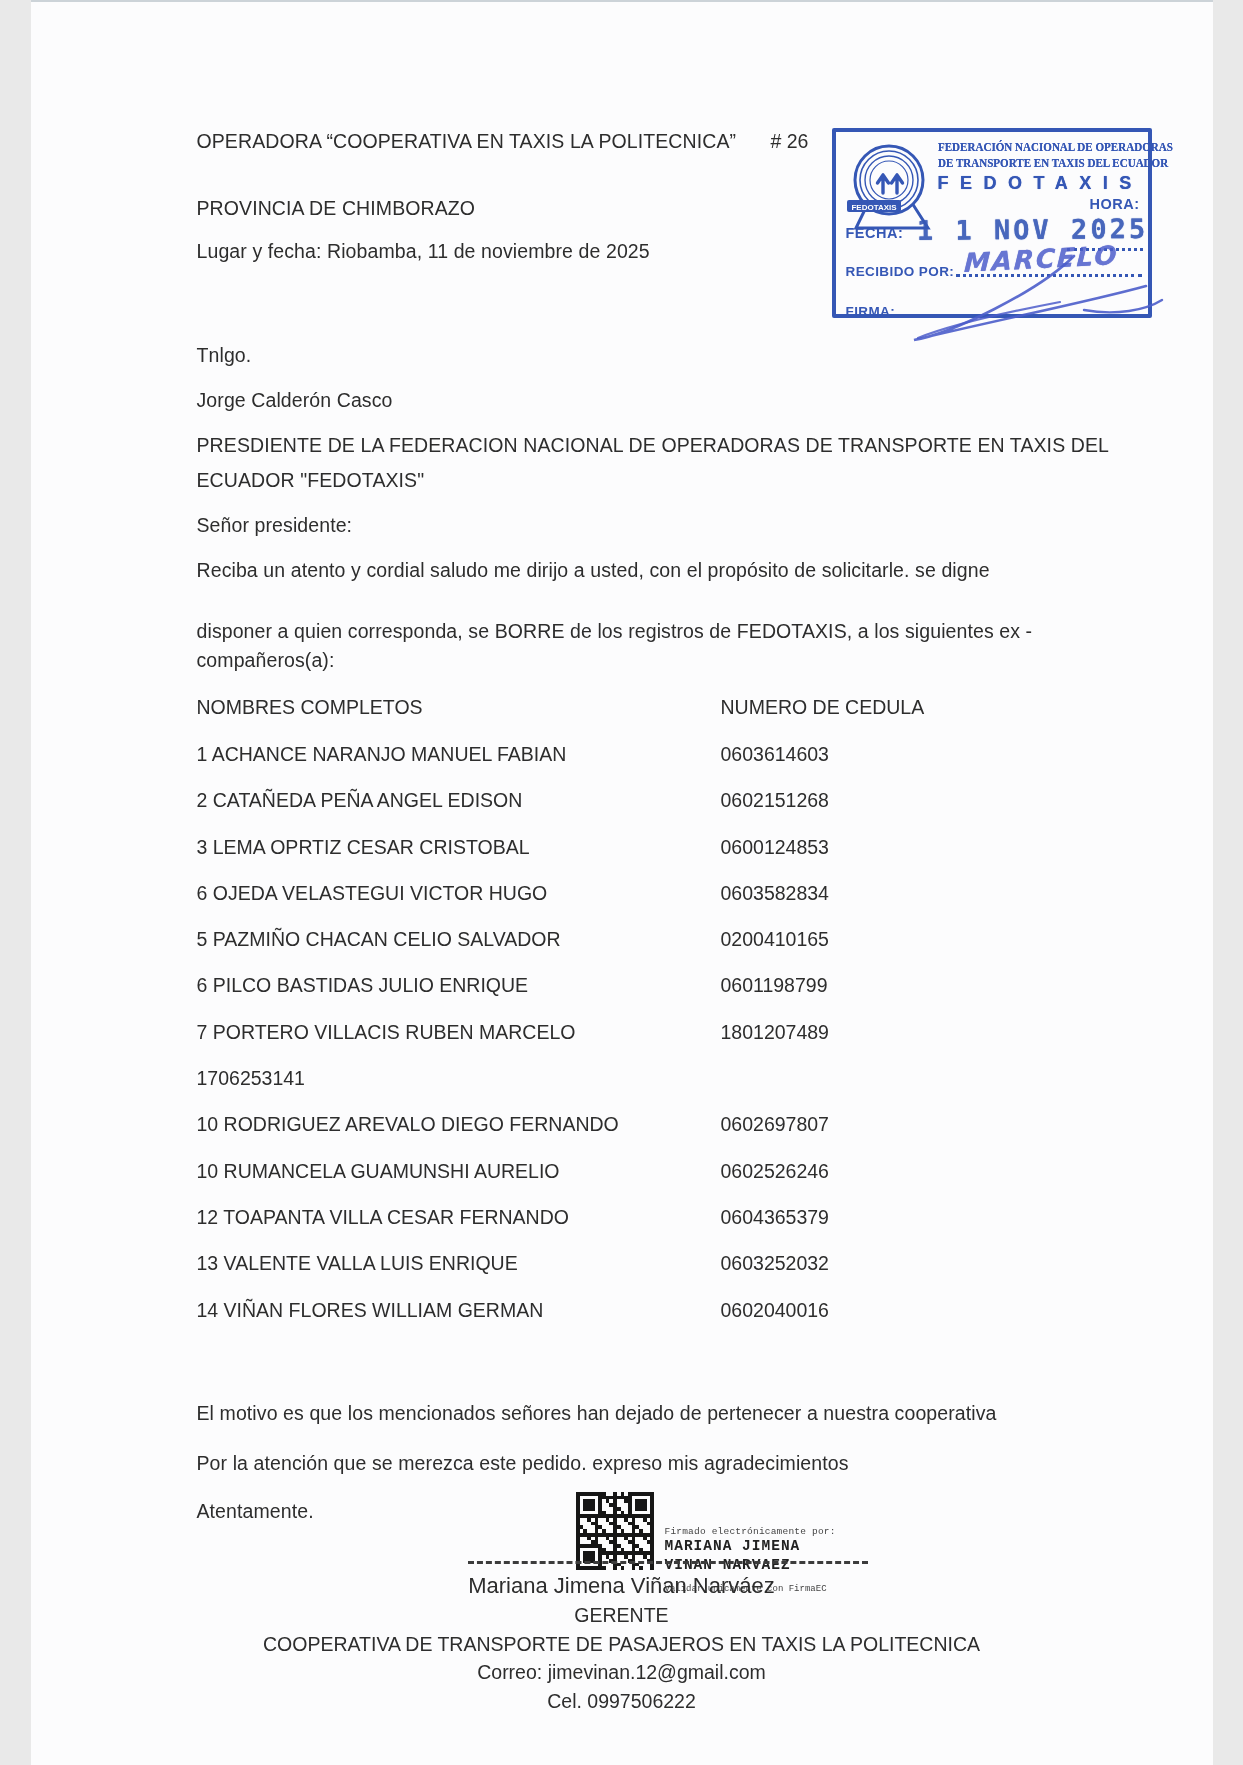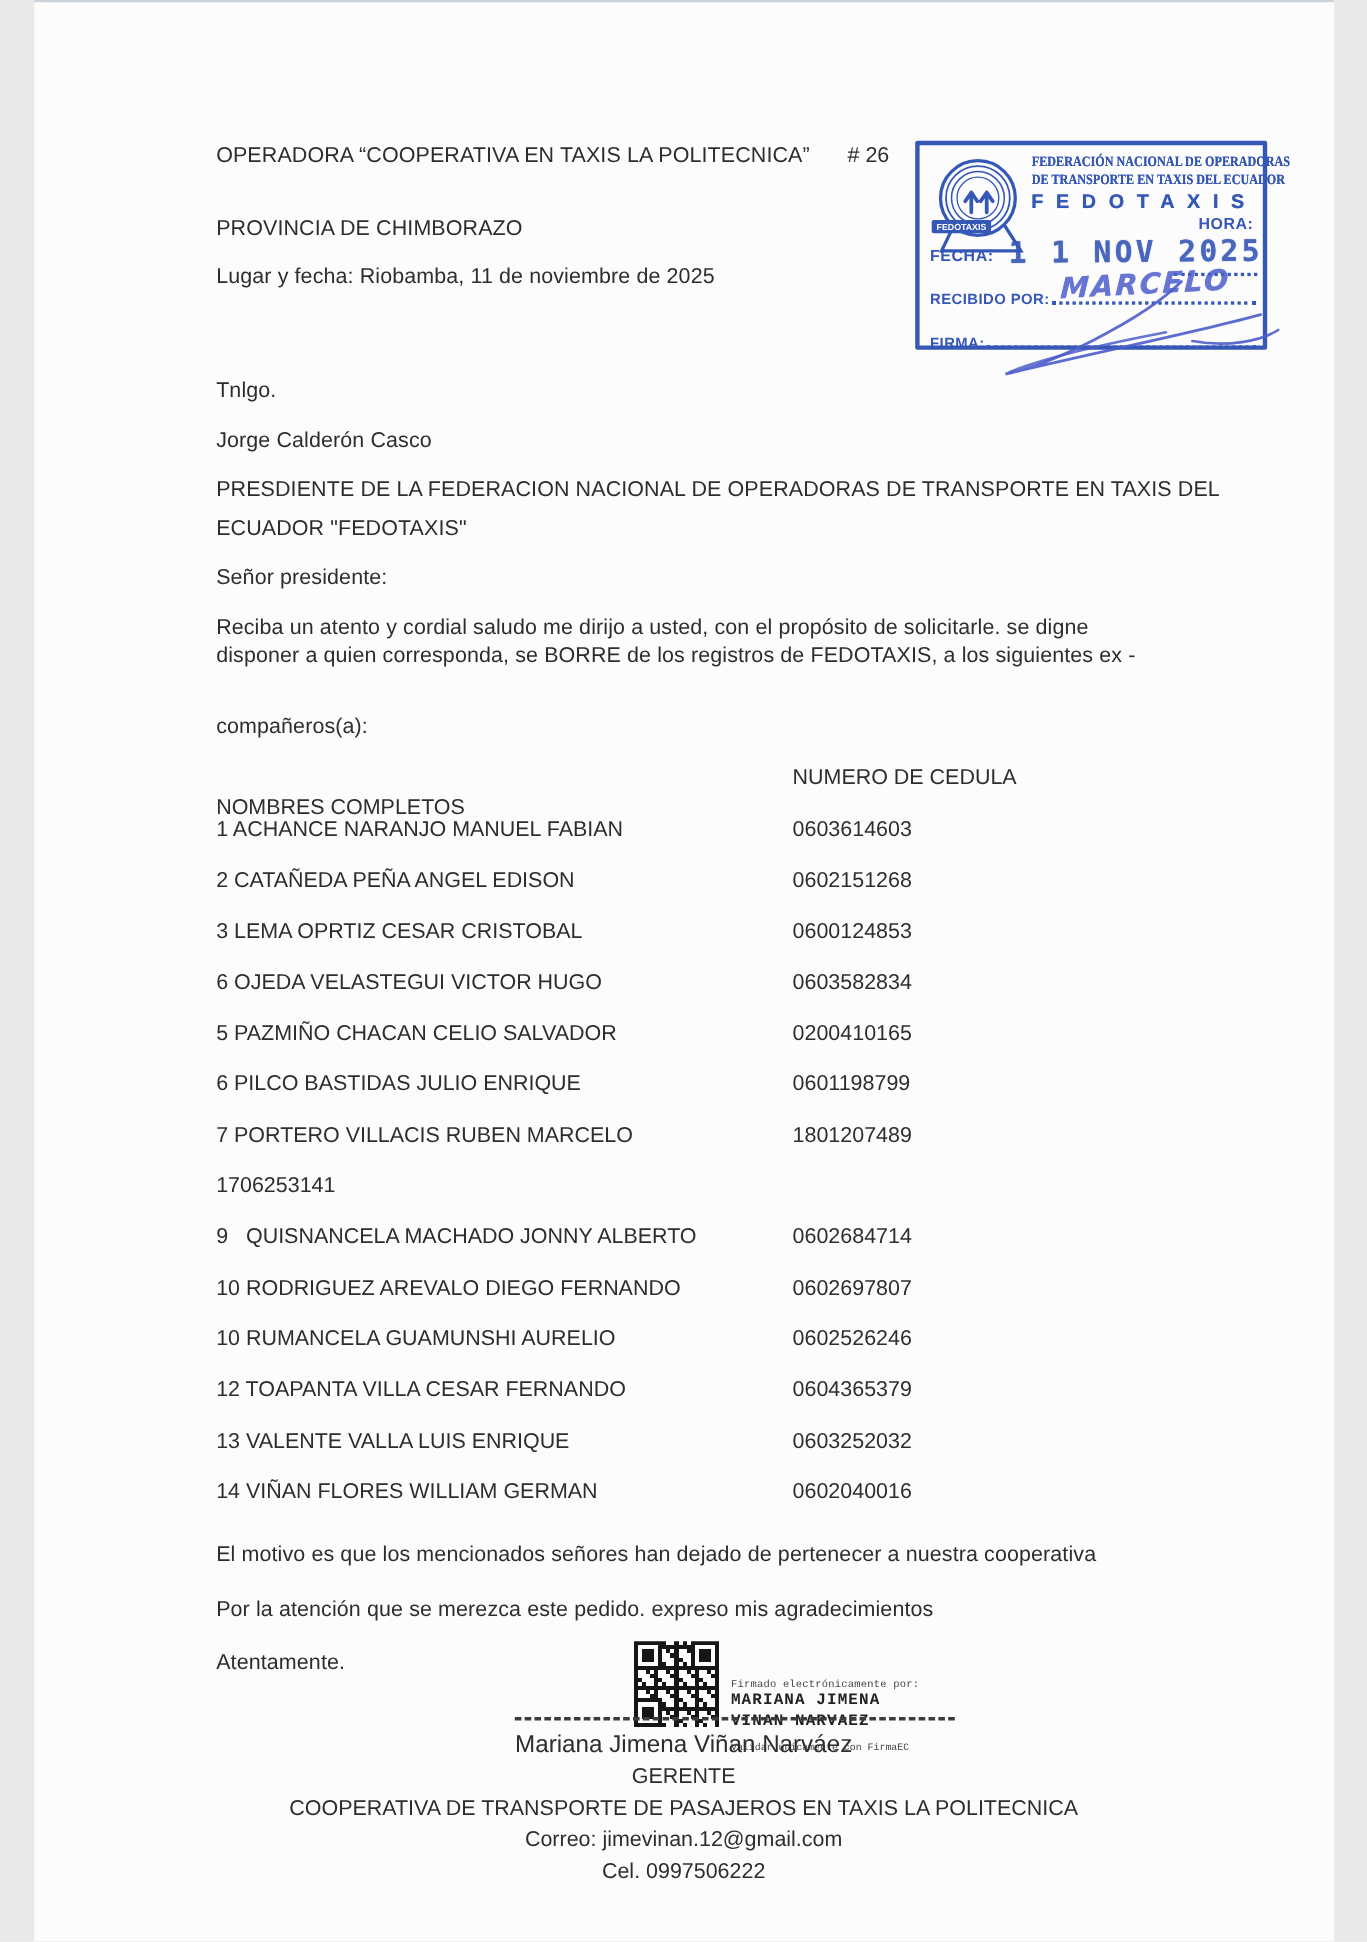--- a/index.html
+++ b/index.html
@@ -51,21 +51,21 @@
     position:absolute; left:118px; top:-20px;
     font-family:"DejaVu Sans", sans-serif; font-style:italic; font-weight:bold;
     font-size:26px; letter-spacing:2px; color:var(--pen) !important;
     transform:rotate(-3deg) skewX(-6deg); opacity:.85; white-space:nowrap;
     text-shadow:0 0 .8px var(--pen);
   }
   .sig-svg{position:absolute; left:52px; top:118px; overflow:visible;}
 
   
   .thead{position:absolute; left:166px; top:696px; width:900px; display:flex; font-size:19.5px;}
-  .thead .c1{width:524px;margin-top:27px;}
+  .thead .c1{width:524px;}
   .rows{position:absolute; left:166px; top:743px; width:920px;}
   .nrow{display:flex; height:46.3px; align-items:flex-start; font-size:19.5px;}
   .ncell{width:524px; white-space:pre-wrap;}
   .ccell{white-space:pre;}
 
   
   .qr{position:absolute; left:545px; top:1492px; width:78px; height:78px;}
   .esig{position:absolute; left:634px; top:1494px; font-family:"Liberation Mono", monospace; color:#222;}
   .esig-small{font-size:9.5px; color:#444; letter-spacing:.2px;margin-top:32px;}
   .esig-name{font-size:14.5px; font-weight:bold; line-height:19px; letter-spacing:1px;}
@@ -125,21 +125,21 @@
     </svg>
   </div>
 
   <div class="tline" style="top:344px">Tnlgo.</div>
   <div class="tline" style="top:389px">Jorge Calderón Casco</div>
   <div class="tline" style="top:434px">PRESDIENTE DE LA FEDERACION NACIONAL DE OPERADORAS DE TRANSPORTE EN TAXIS DEL</div>
   <div class="tline" style="top:469px">ECUADOR "FEDOTAXIS"</div>
   <div class="tline" style="top:514px">Señor presidente:</div>
 
   <div class="tline" style="top:559px">Reciba un atento y cordial saludo me dirijo a usted, con el propósito de solicitarle. se digne</div>
-  <div class="tline" style="top:585px">disponer a quien corresponda, se BORRE de los registros de FEDOTAXIS, a los siguientes ex -</div>
+  <div class="tline" style="top:620px">disponer a quien corresponda, se BORRE de los registros de FEDOTAXIS, a los siguientes ex -</div>
   <div class="tline" style="top:649px">compañeros(a):</div>
 
   <div class="thead">
     <span class="c1">NOMBRES COMPLETOS</span>
     <span>NUMERO DE CEDULA</span>
   </div>
   <div class="rows">
 
       <div class="nrow">
         <span class="ncell">1 ACHANCE NARANJO MANUEL FABIAN</span>
@@ -173,24 +173,20 @@
 
       <div class="nrow">
         <span class="ncell">7 PORTERO VILLACIS RUBEN MARCELO</span>
         <span class="ccell">1801207489</span>
       </div>
 
       <div class="nrow">
         <span class="ccell">1706253141</span>
       </div>
 
-      <div class="nrow">
-        <span class="ncell">9   QUISNANCELA MACHADO JONNY ALBERTO</span>
-        <span class="ccell">0602684714</span>
-      </div>
 
       <div class="nrow">
         <span class="ncell">10 RODRIGUEZ AREVALO DIEGO FERNANDO</span>
         <span class="ccell">0602697807</span>
       </div>
 
       <div class="nrow">
         <span class="ncell">10 RUMANCELA GUAMUNSHI AURELIO</span>
         <span class="ccell">0602526246</span>
       </div>

